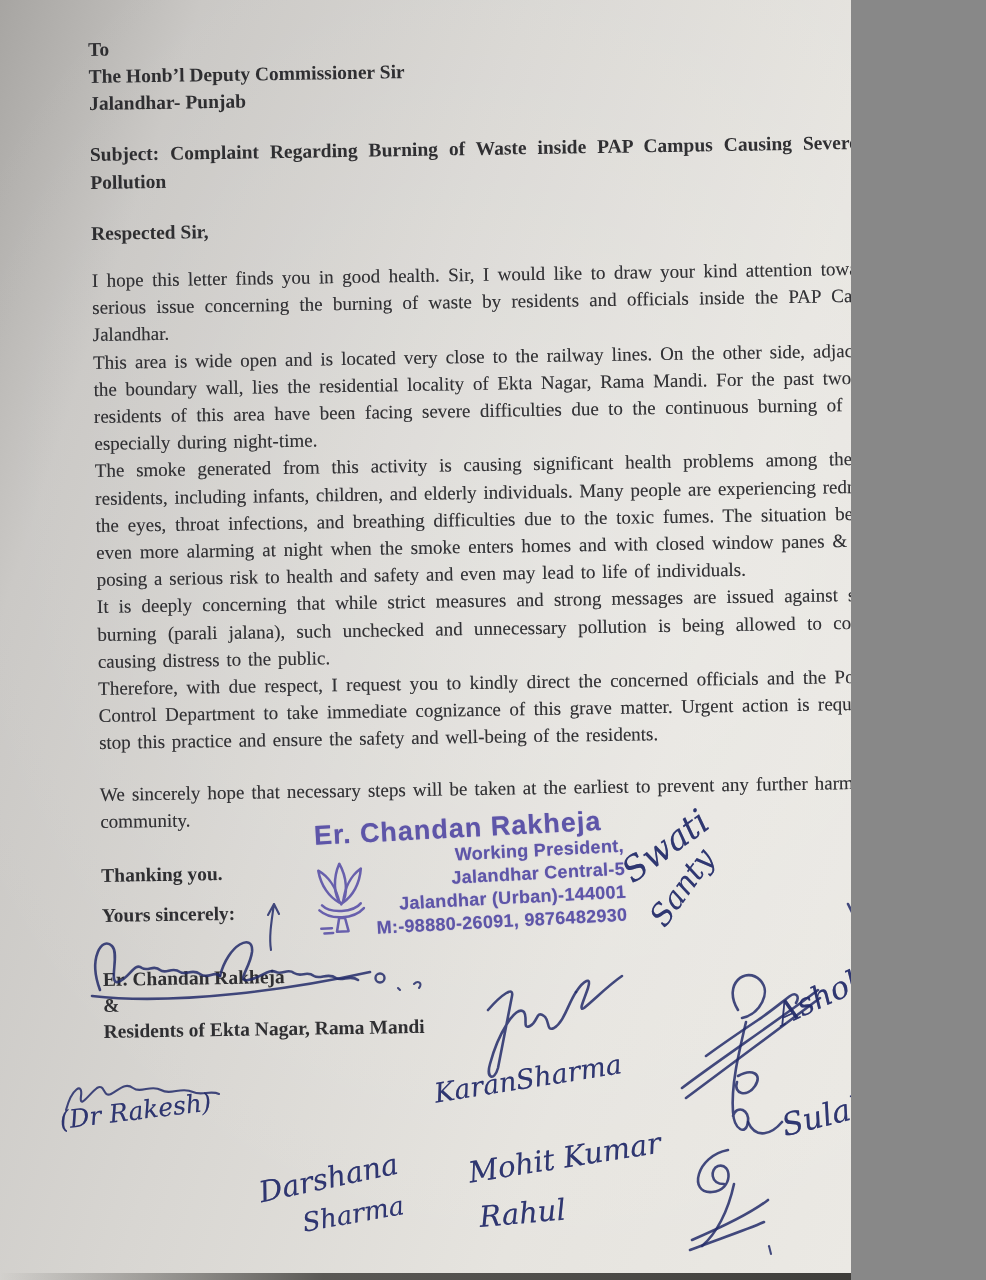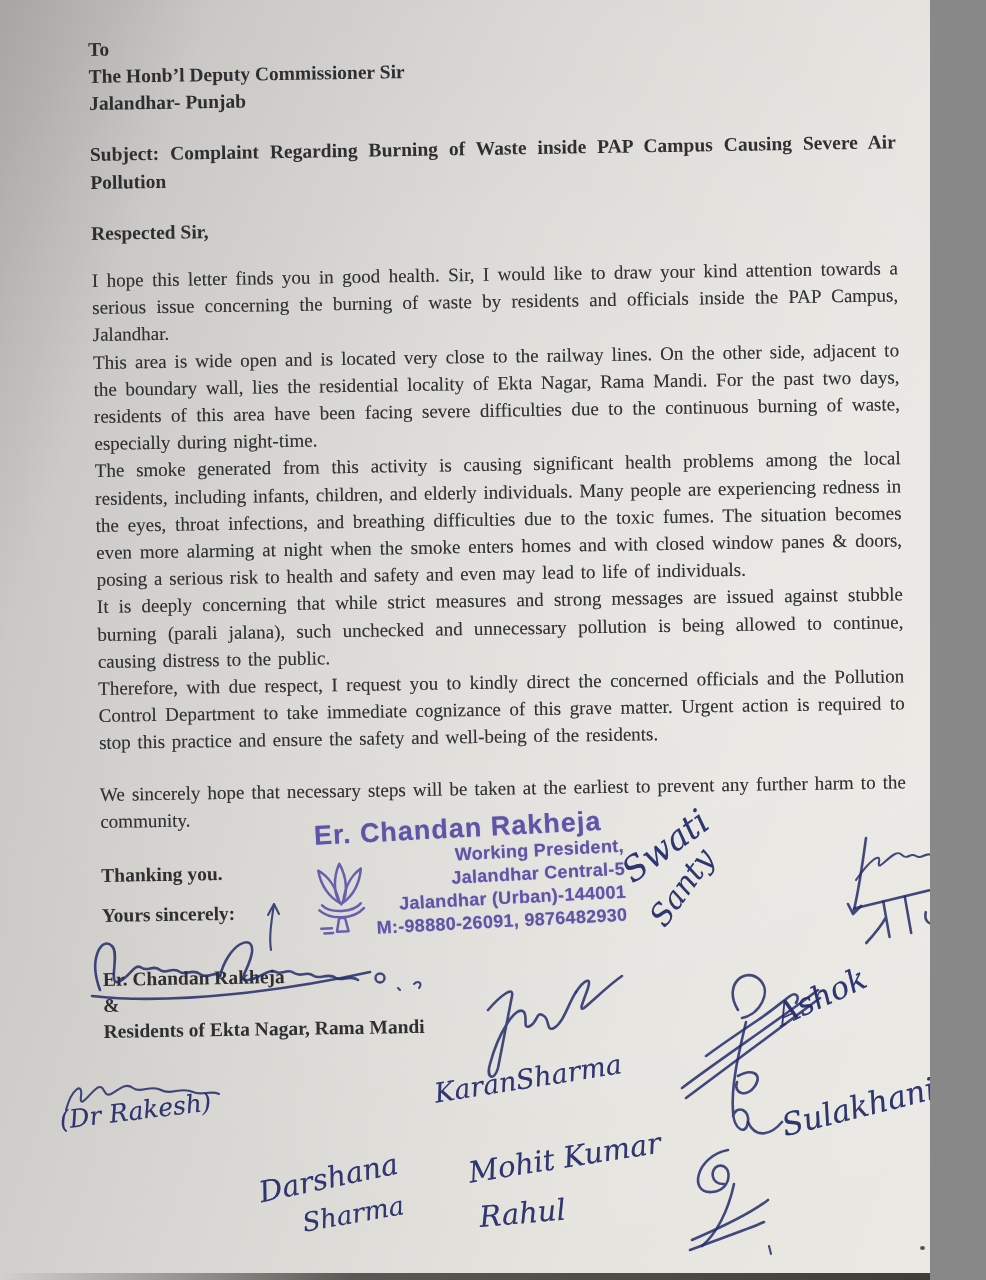--- a/index.html
+++ b/index.html
@@ -1,17 +1,17 @@
 <!DOCTYPE html>
 <html><head>
 <meta charset="utf-8">
 <style>
   html,body{margin:0;padding:0;background:#888;}
   .page{
-    position:relative;width:930px;height:1280px;overflow:hidden;
+    position:relative;width:851px;height:1280px;overflow:hidden;
     background:
       radial-gradient(130% 95% at 68% 42%, rgba(255,255,255,.22), rgba(0,0,0,0) 62%),
       linear-gradient(108deg,#a7a5a2 0%, #c9c7c4 16%, #d8d6d2 42%, #e6e4df 72%, #ebe9e4 100%);
     font-family:"Liberation Serif", serif;
   }
   .letter{
     position:absolute;left:88px;top:36px;width:806px;
     transform:rotate(-0.9deg);transform-origin:0 0;
     color:rgba(43,43,46,.93);
   }

